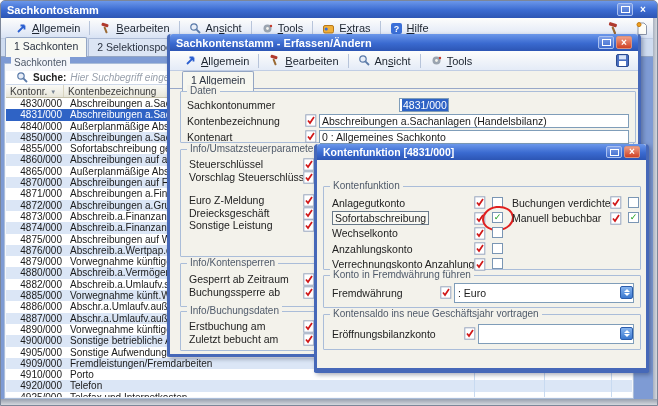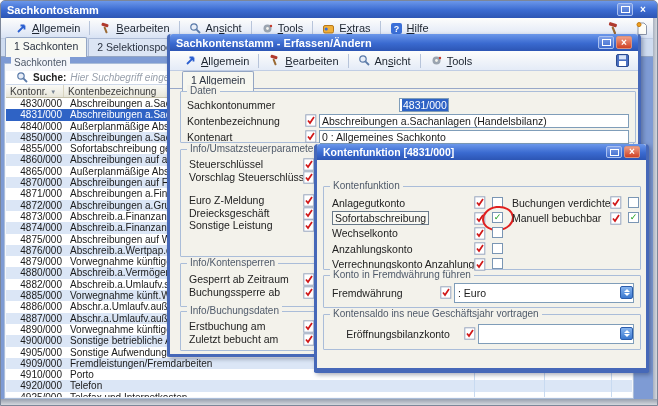--- a/index.html
+++ b/index.html
@@ -661,21 +661,21 @@
               <span class="tri-u"></span>
               <span class="tri-d"></span>
             </span>
         </span>
       </div>
     </div>
 
     <div class="grp" style="left:6px;top:170px;width:318px;height:36px;background:#f3f2eb;">
       <span class="glbl">Kontensaldo ins neue Geschäftsjahr vortragen</span>
       <div class="frow" style="left:8px;top:11px;right:6px;">
-        <span class="flabel" style="width:132px;text-align:center;">Eröffnungsbilanzkonto</span>
+        <span class="flabel" style="width:132px;">Eröffnungsbilanzkonto</span>
         <div class="flag" style="display: inline-flex;">
             <svg viewBox="0 0 12 13">
               <rect x="0.8" y="0.8" width="10" height="11.4" fill="#fff" stroke="#98a6c0"></rect>
               <path d="M3 6.5 L5 9 L9 3" stroke="#d01818" stroke-width="1.7" fill="none"></path>
             </svg>
           </div>
         <span class="combo">
           <span class="comboval"></span>
           <span class="spin">
               <span class="tri-u"></span>

